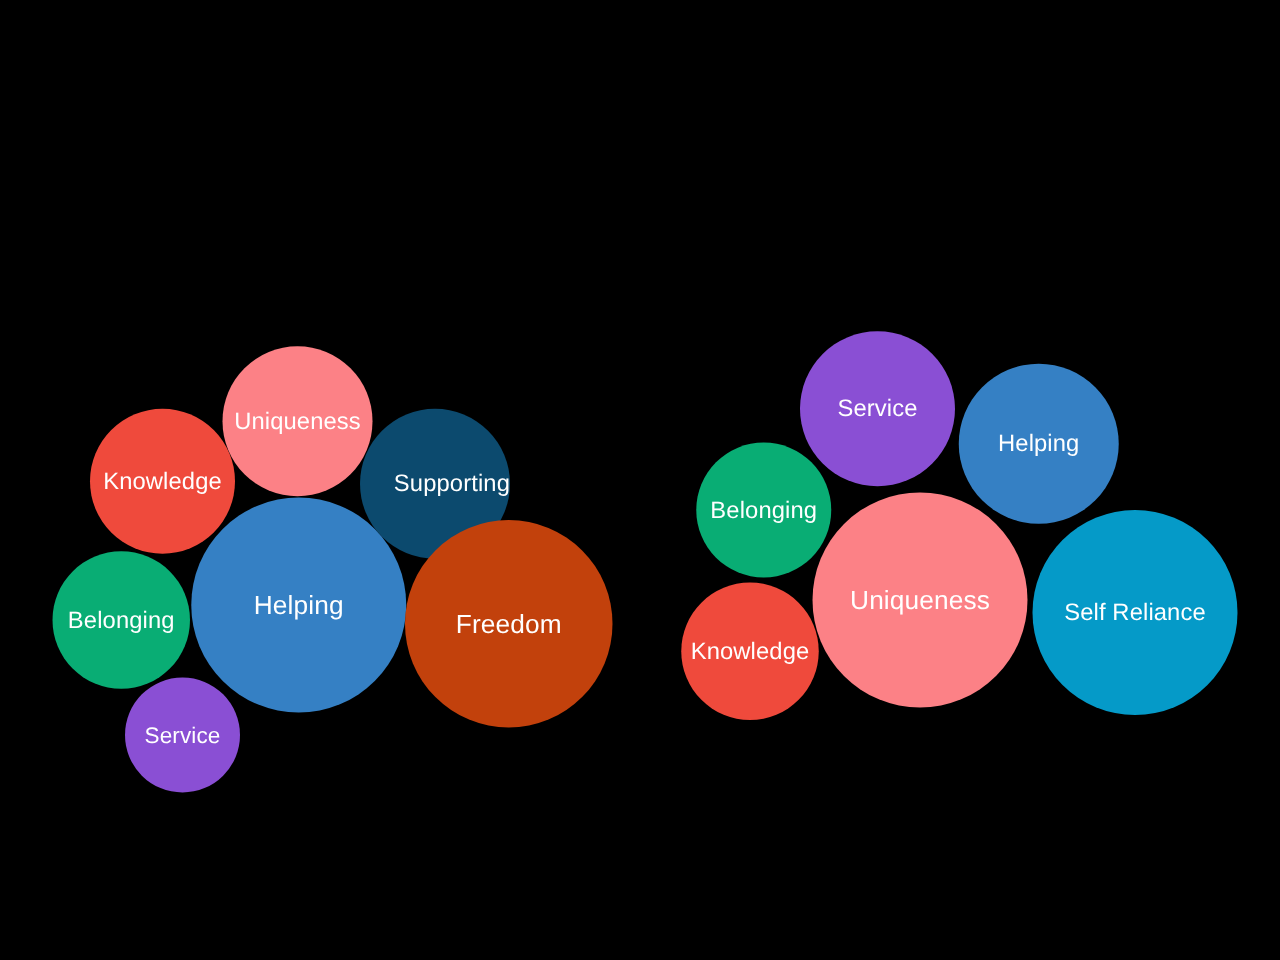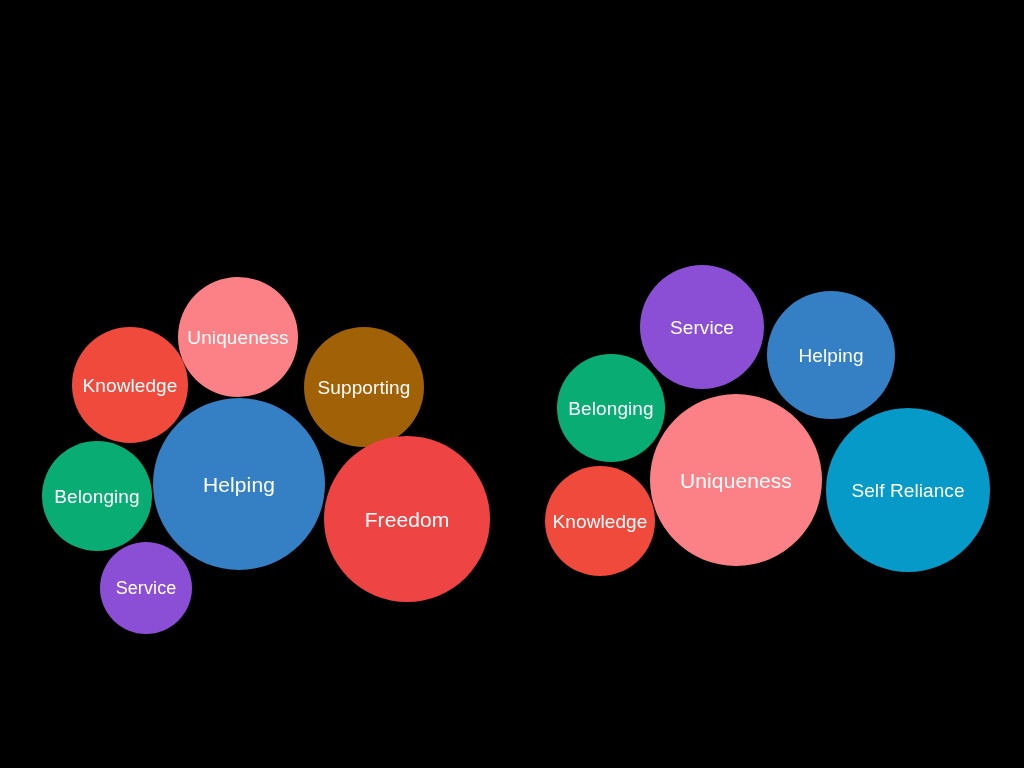--- a/index.html
+++ b/index.html
@@ -51,33 +51,33 @@
 <body style="background: rgb(0, 0, 0);">
 
 <div id="canvas" style="background: rgb(0, 0, 0);">
   <div class="cluster" id="cluster-0">
       <div class="bubble" style="left: 72px; top: 327px; width: 116px; height: 116px; background: rgb(239, 74, 60);">
         <span class="bubble-label" style="font-size: 19px; color: rgb(255, 255, 255);">Knowledge</span>
       </div>
       <div class="bubble" style="left: 178px; top: 277px; width: 120px; height: 120px; background: rgb(252, 129, 134);">
         <span class="bubble-label" style="font-size: 19px; color: rgb(255, 255, 255);">Uniqueness</span>
       </div>
-      <div class="bubble" style="left: 304px; top: 327px; width: 120px; height: 120px; background: #a16207;">
+      <div class="bubble" style="left: 288px; top: 327px; width: 120px; height: 120px; background: #0c4a6e; justify-content: flex-end;">
         <span class="bubble-label" style="font-size: 19px; color: rgb(255, 255, 255);">Supporting</span>
       </div>
       <div class="bubble" style="left: 42px; top: 441px; width: 110px; height: 110px; background: rgb(9, 173, 116);">
         <span class="bubble-label" style="font-size: 19px; color: rgb(255, 255, 255);">Belonging</span>
       </div>
       <div class="bubble" style="left: 153px; top: 398px; width: 172px; height: 172px; background: rgb(53, 128, 196);">
         <span class="bubble-label" style="font-size: 21px; color: rgb(255, 255, 255);">Helping</span>
       </div>
       <div class="bubble" style="left: 100px; top: 542px; width: 92px; height: 92px; background: rgb(138, 79, 212);">
         <span class="bubble-label" style="font-size: 18px; color: rgb(255, 255, 255);">Service</span>
       </div>
-      <div class="bubble" style="left: 324px; top: 436px; width: 166px; height: 166px; background: #ef4444;">
+      <div class="bubble" style="left: 324px; top: 416px; width: 166px; height: 166px; background: #c2410c;">
         <span class="bubble-label" style="font-size: 21px; color: rgb(255, 255, 255);">Freedom</span>
       </div>
     </div>
   <div class="cluster" id="cluster-1">
       <div class="bubble" style="left: 640px; top: 265px; width: 124px; height: 124px; background: rgb(138, 79, 212);">
         <span class="bubble-label" style="font-size: 19px; color: rgb(255, 255, 255);">Service</span>
       </div>
       <div class="bubble" style="left: 767px; top: 291px; width: 128px; height: 128px; background: rgb(53, 128, 196);">
         <span class="bubble-label" style="font-size: 19px; color: rgb(255, 255, 255);">Helping</span>
       </div>

